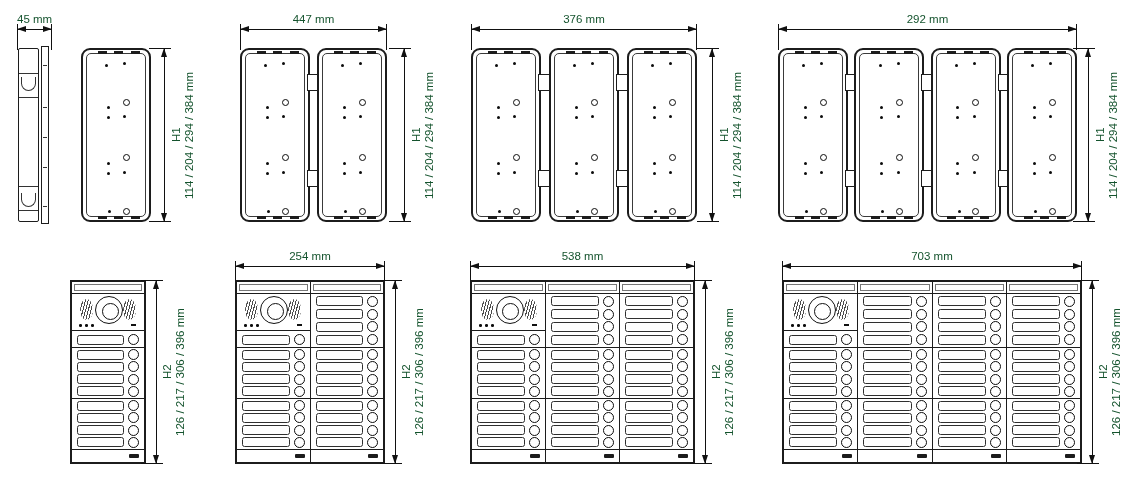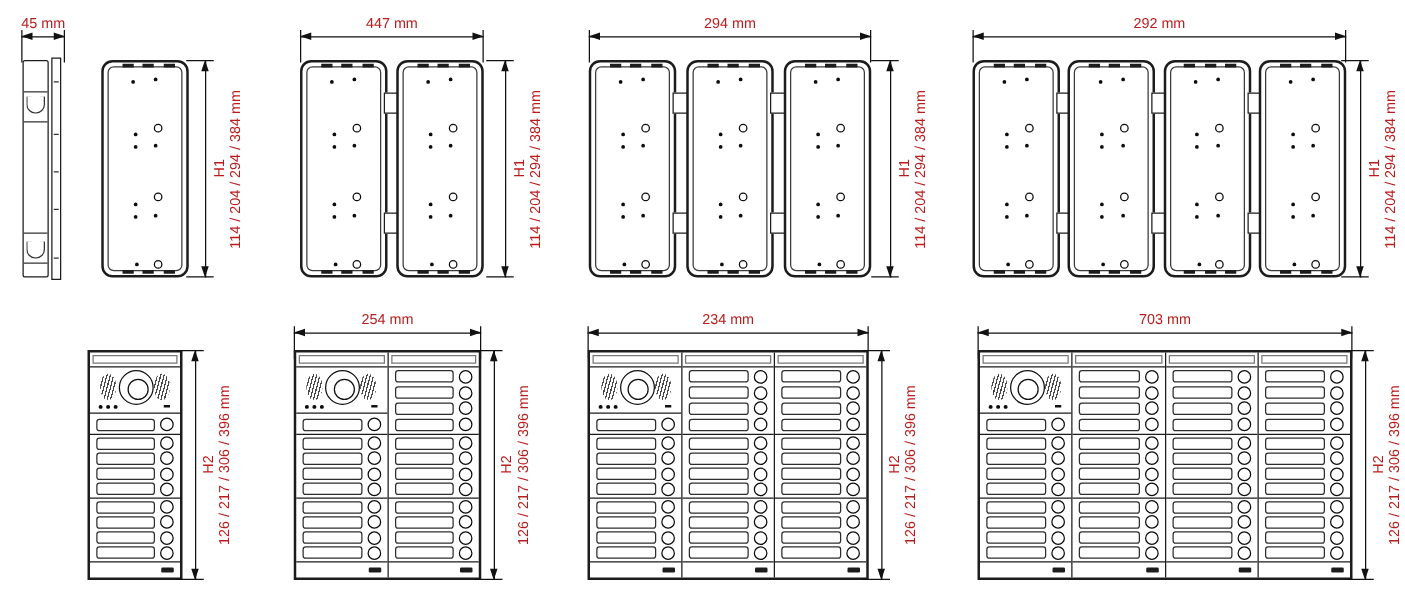--- a/index.html
+++ b/index.html
@@ -1,17 +1,17 @@
 <!DOCTYPE html>
 <html><head>
 <meta charset="utf-8">
 <style>
   html,body{margin:0;padding:0;background:#fff;}
   .sheet{position:relative;width:1124px;height:483px;background:#fff;overflow:hidden;
-         font-family:"Liberation Sans",sans-serif;color:#b91c1c;}
+         font-family:"Liberation Sans",sans-serif;color:#14532d;}
 
   
   .hdim{position:absolute;height:40px;}
   .hdim .dlbl{position:absolute;top:0;left:0;right:0;text-align:center;
               font-size:11.5px;line-height:13px;white-space:nowrap;}
   .hdim .dline{position:absolute;top:16px;left:0;right:0;height:0;border-top:1.3px solid #111;}
   .hdim .dline::before{content:"";position:absolute;left:0;top:-3.6px;width:0;height:0;
         border-top:3px solid transparent;border-bottom:3px solid transparent;border-right:9px solid #111;}
   .hdim .dline::after{content:"";position:absolute;right:0;top:-3.6px;width:0;height:0;
         border-top:3px solid transparent;border-bottom:3px solid transparent;border-left:9px solid #111;}
@@ -196,21 +196,21 @@
     </div>
   <div class="vdim" style="left:398px;top:48px;height:174px;">
     <div class="vline"></div>
       <i class="vtick t"></i>
       <i class="vtick b"></i>
   </div>
   <div class="vlab" style="left:410px;top:48px;height:174px;">H1</div>
   <div class="vlab" style="left:423px;top:48px;height:174px;">114 / 204 / 294 / 384 mm</div>
 
   <div class="hdim" style="left:471px;top:13px;width:226px;">
-    <div class="dlbl">294 mm</div>
+    <div class="dlbl">376 mm</div>
     <div class="dline"></div>
     <i class="ext l"></i>
       <i class="ext r"></i>
   </div>
   <div class="boxes" style="left:471px;top:48px;width:226px;height:174px;">
       <div class="box">
         <div class="box-inner"></div>
         <div class="ko" style="left: 22%; top: 1px;"></div>
         <div class="ko" style="left: 22%; bottom: 1px;"></div>
         <div class="ko" style="left: 47%; top: 1px;"></div>
@@ -592,21 +592,21 @@
     </div>
   <div class="vdim" style="left:389px;top:280px;height:184px;">
     <div class="vline"></div>
       <i class="vtick t"></i>
       <i class="vtick b"></i>
   </div>
   <div class="vlab" style="left:400px;top:280px;height:184px;">H2</div>
   <div class="vlab" style="left:413px;top:280px;height:184px;">126 / 217 / 306 / 396 mm</div>
 
   <div class="hdim" style="left:470px;top:250px;width:225px;">
-    <div class="dlbl">234 mm</div>
+    <div class="dlbl">538 mm</div>
     <div class="dline"></div>
     <i class="ext l"></i>
       <i class="ext r"></i>
   </div>
   <div class="panel" style="left:470px;top:280px;width:225px;height:184px;">
       <div class="pcol">
         <div class="pstrip"></div>
         <div class="zone z1 camzone">
           <div class="cam-sec">
             <div class="grille gl"></div>

